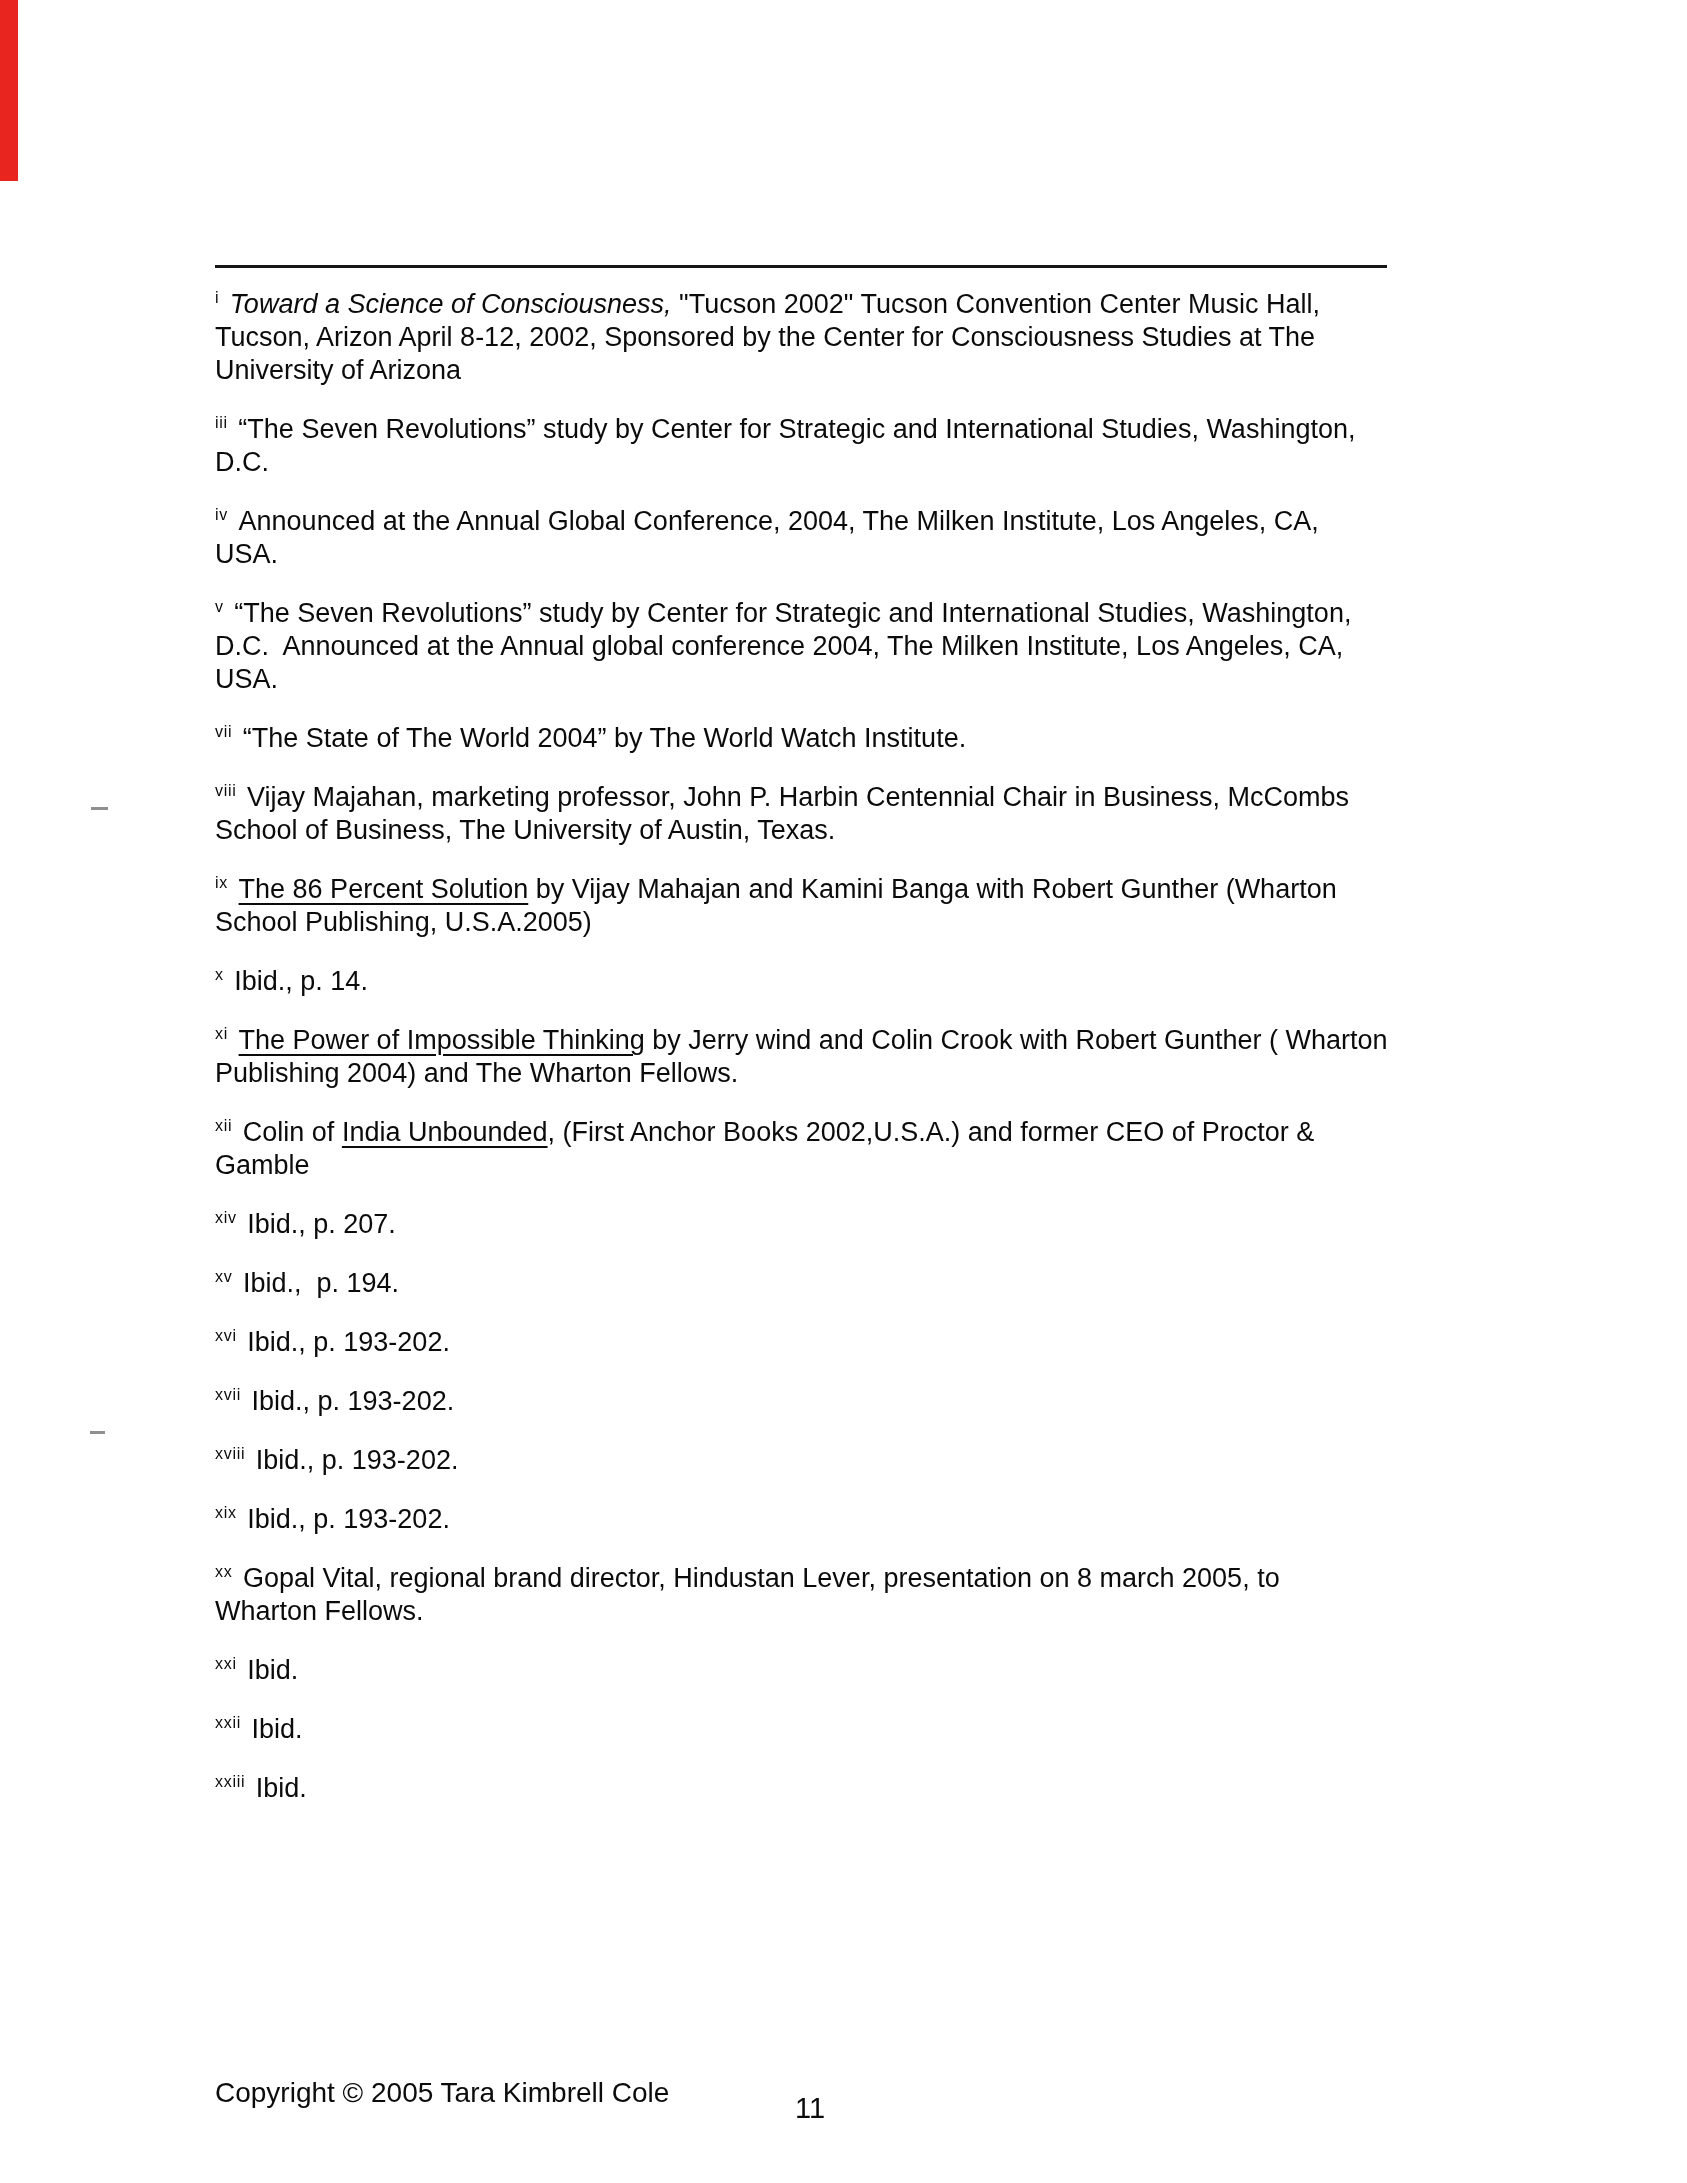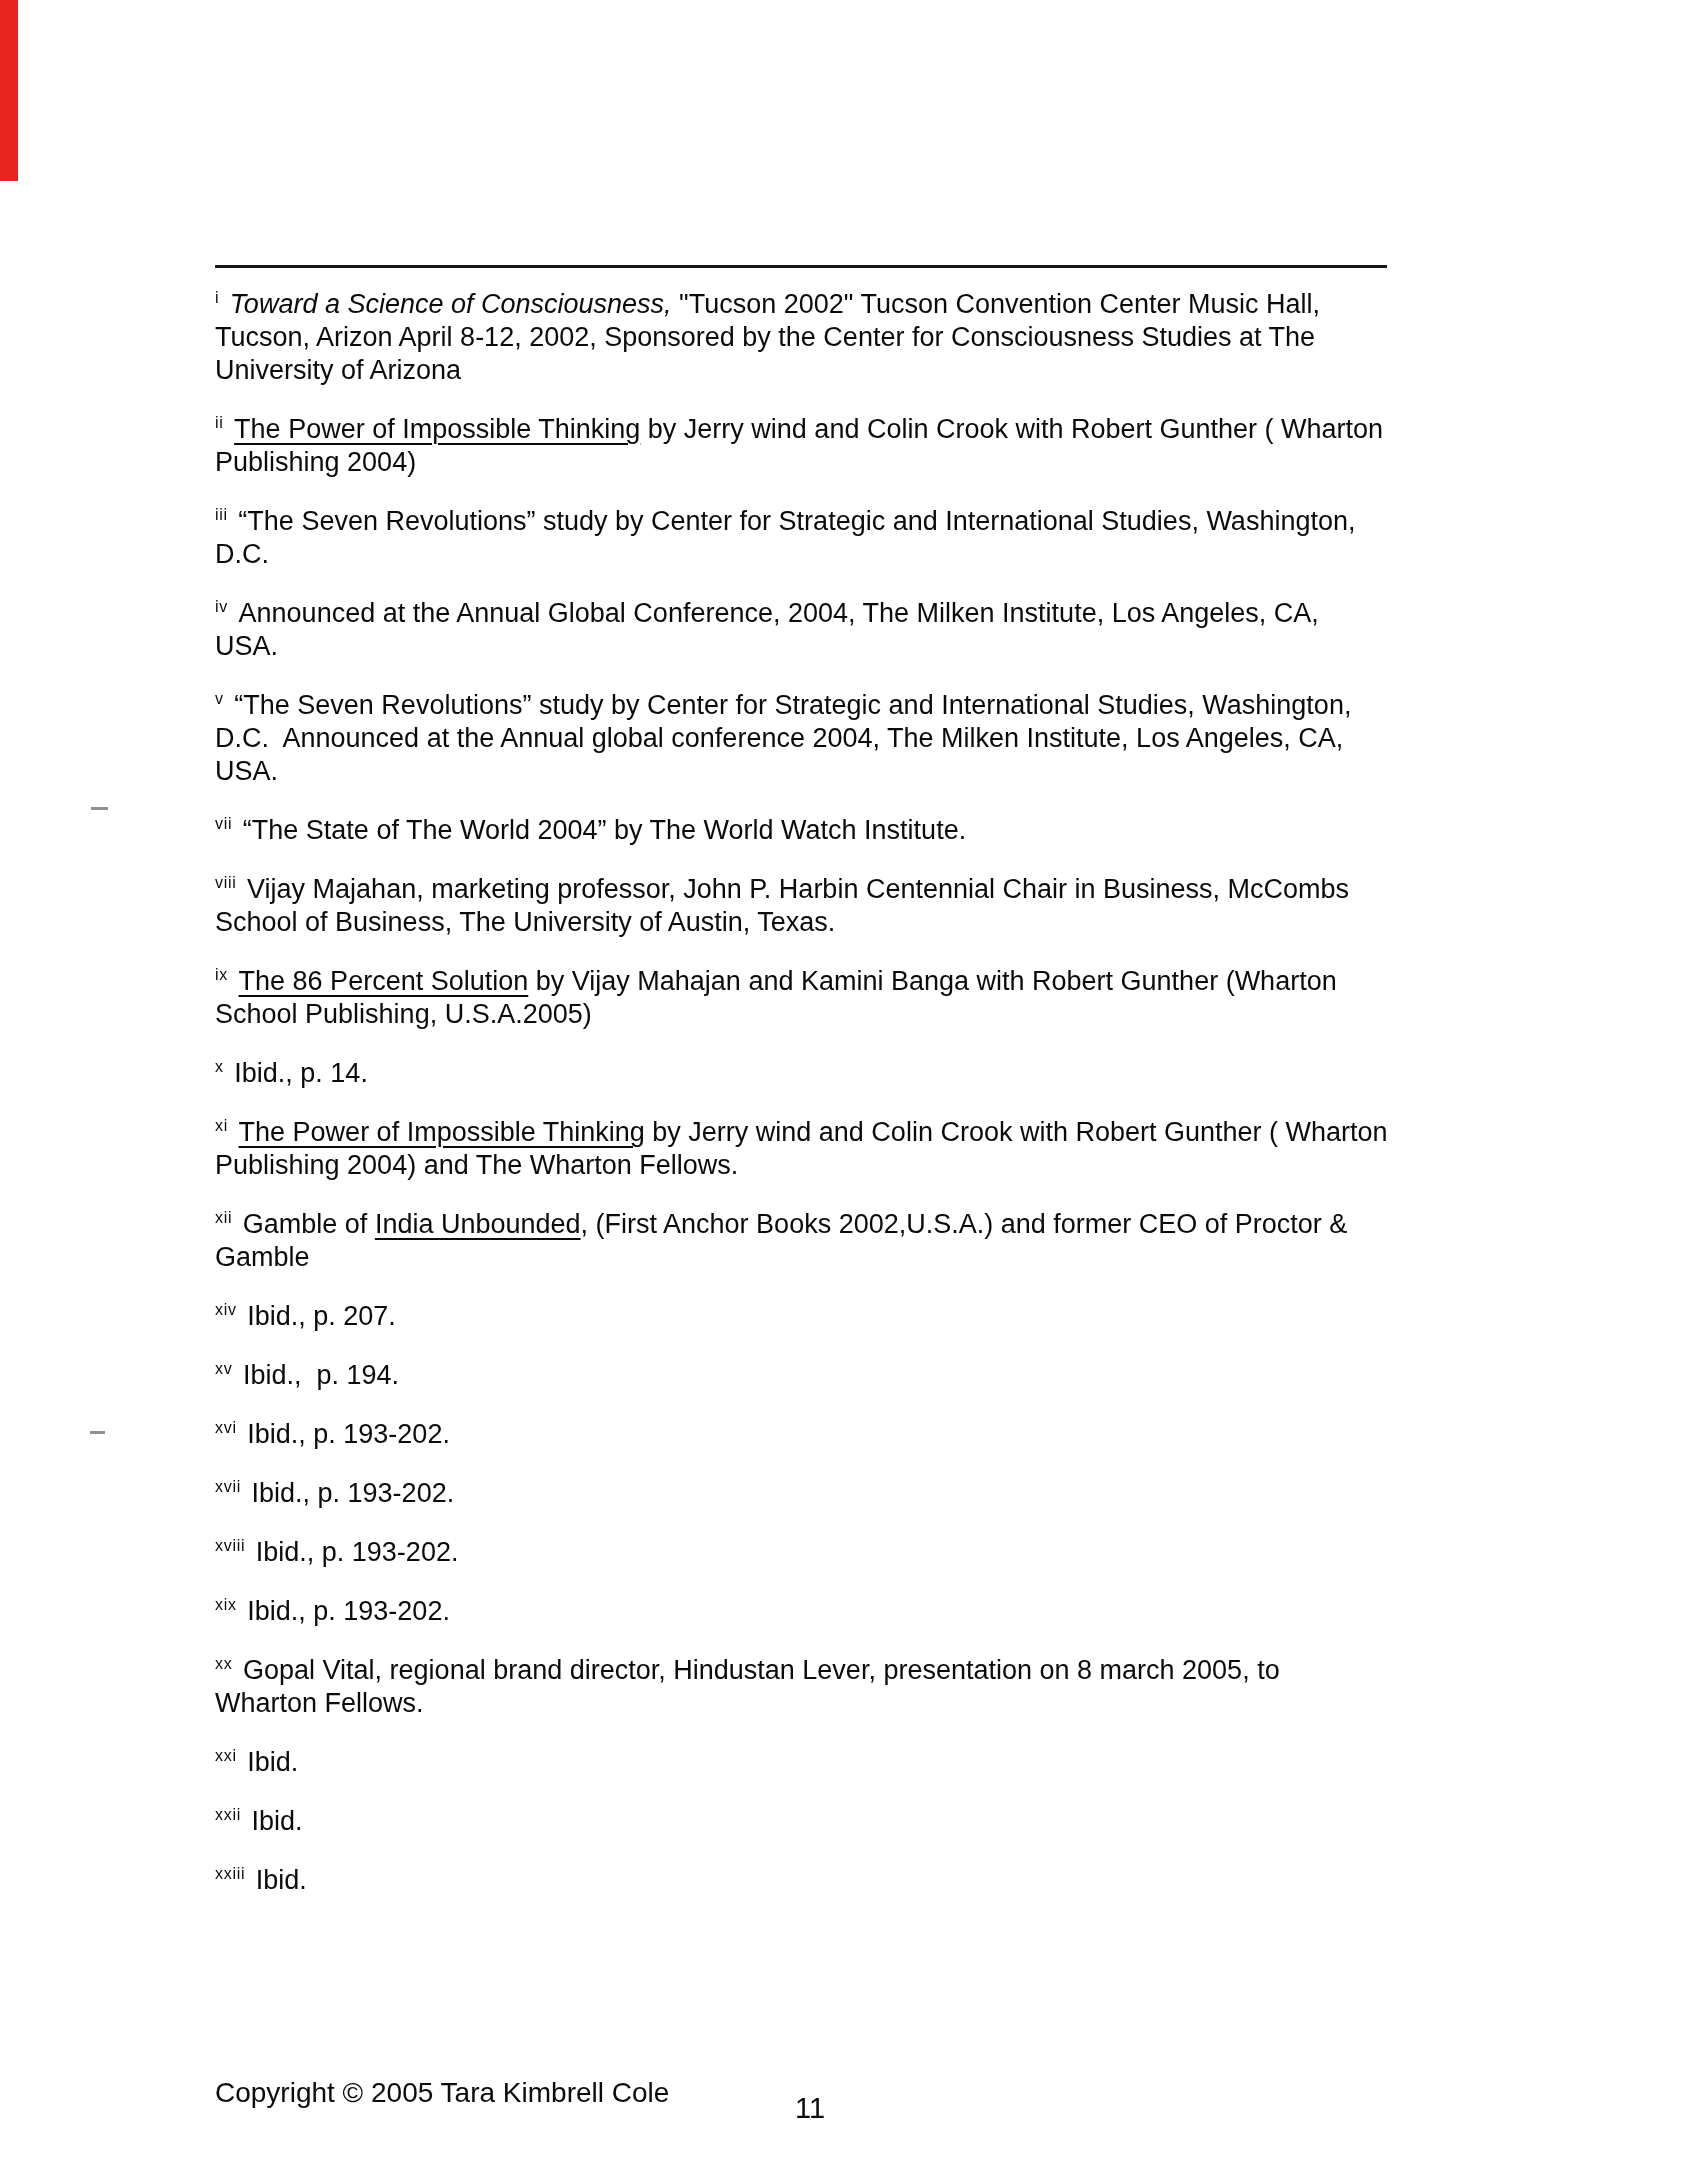--- a/index.html
+++ b/index.html
@@ -85,38 +85,36 @@
 <body>
 
 <div class="page">
   <div class="red-mark" style="background: rgb(232, 37, 31);"></div>
   <div class="top-rule" style="background: rgb(22, 22, 22);"></div>
 
   <div class="endnotes">
       <p class="note"><sup class="marker">i</sup><span class="seg italic">Toward a Science of Consciousness,</span><span class="seg normal"> "Tucson 2002" Tucson Convention Center Music Hall,
 Tucson, Arizon April 8-12, 2002, Sponsored by the Center for Consciousness Studies at The
 University of Arizona</span></p>
-      <p class="note"><sup class="marker">ii</sup><span class="seg underline">The Power of Impossible Thinking</span><span class="seg normal"> by Jerry wind and Colin Crook with Robert Gunther ( Wharton
-Publishing 2004)</span></p>
       <p class="note"><sup class="marker">iii</sup><span class="seg normal">“The Seven Revolutions” study by Center for Strategic and International Studies, Washington,
 D.C.</span></p>
       <p class="note"><sup class="marker">iv</sup><span class="seg normal">Announced at the Annual Global Conference, 2004, The Milken Institute, Los Angeles, CA,
 USA.</span></p>
       <p class="note"><sup class="marker">v</sup><span class="seg normal">“The Seven Revolutions” study by Center for Strategic and International Studies, Washington,
 D.C.  Announced at the Annual global conference 2004, The Milken Institute, Los Angeles, CA,
 USA.</span></p>
       <p class="note"><sup class="marker">vii</sup><span class="seg normal">“The State of The World 2004” by The World Watch Institute.</span></p>
       <p class="note"><sup class="marker">viii</sup><span class="seg normal">Vijay Majahan, marketing professor, John P. Harbin Centennial Chair in Business, McCombs
 School of Business, The University of Austin, Texas.</span></p>
       <p class="note"><sup class="marker">ix</sup><span class="seg underline">The 86 Percent Solution</span><span class="seg normal"> by Vijay Mahajan and Kamini Banga with Robert Gunther (Wharton
 School Publishing, U.S.A.2005)</span></p>
       <p class="note"><sup class="marker">x</sup><span class="seg normal">Ibid., p. 14.</span></p>
       <p class="note"><sup class="marker">xi</sup><span class="seg underline">The Power of Impossible Thinking</span><span class="seg normal"> by Jerry wind and Colin Crook with Robert Gunther ( Wharton
 Publishing 2004) and The Wharton Fellows.</span></p>
-      <p class="note"><sup class="marker">xii</sup><span class="seg normal">Gamble of </span><span class="seg underline">India Unbounded</span><span class="seg normal">, (First Anchor Books 2002,U.S.A.) and former CEO of Proctor &amp;
+      <p class="note"><sup class="marker">xii</sup><span class="seg normal">Colin of </span><span class="seg underline">India Unbounded</span><span class="seg normal">, (First Anchor Books 2002,U.S.A.) and former CEO of Proctor &amp;
 Gamble</span></p>
       <p class="note"><sup class="marker">xiv</sup><span class="seg normal">Ibid., p. 207.</span></p>
       <p class="note"><sup class="marker">xv</sup><span class="seg normal">Ibid.,  p. 194.</span></p>
       <p class="note"><sup class="marker">xvi</sup><span class="seg normal">Ibid., p. 193-202.</span></p>
       <p class="note"><sup class="marker">xvii</sup><span class="seg normal">Ibid., p. 193-202.</span></p>
       <p class="note"><sup class="marker">xviii</sup><span class="seg normal">Ibid., p. 193-202.</span></p>
       <p class="note"><sup class="marker">xix</sup><span class="seg normal">Ibid., p. 193-202.</span></p>
       <p class="note"><sup class="marker">xx</sup><span class="seg normal">Gopal Vital, regional brand director, Hindustan Lever, presentation on 8 march 2005, to
 Wharton Fellows.</span></p>
       <p class="note"><sup class="marker">xxi</sup><span class="seg normal">Ibid.</span></p>

